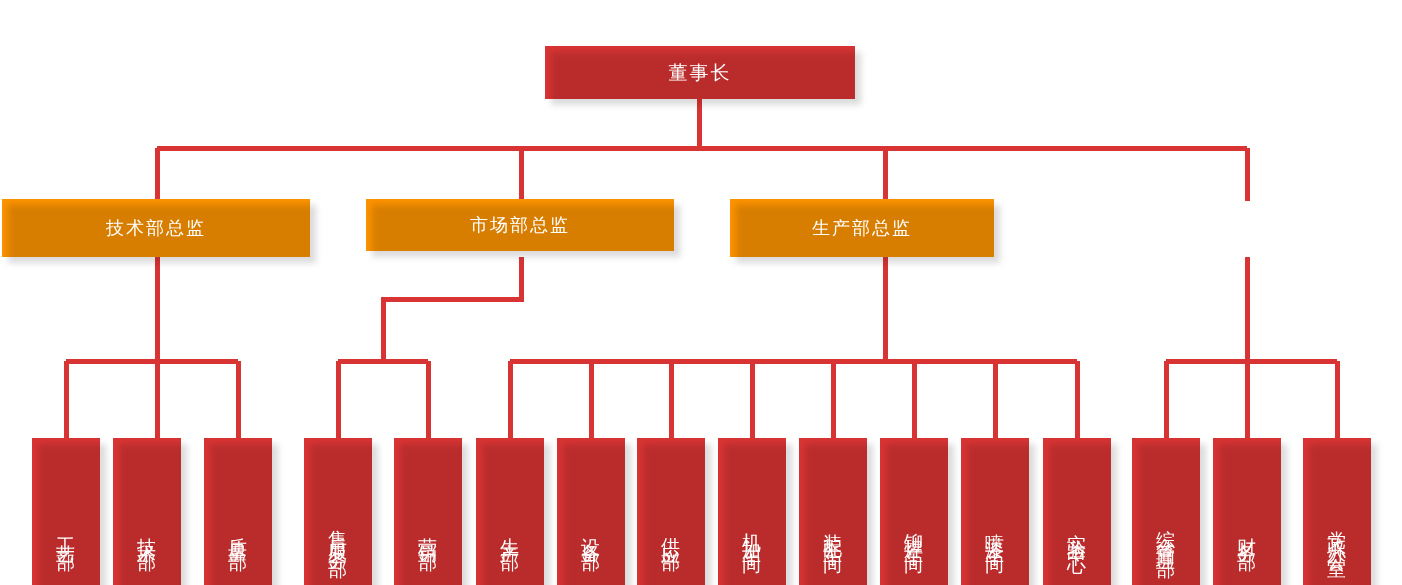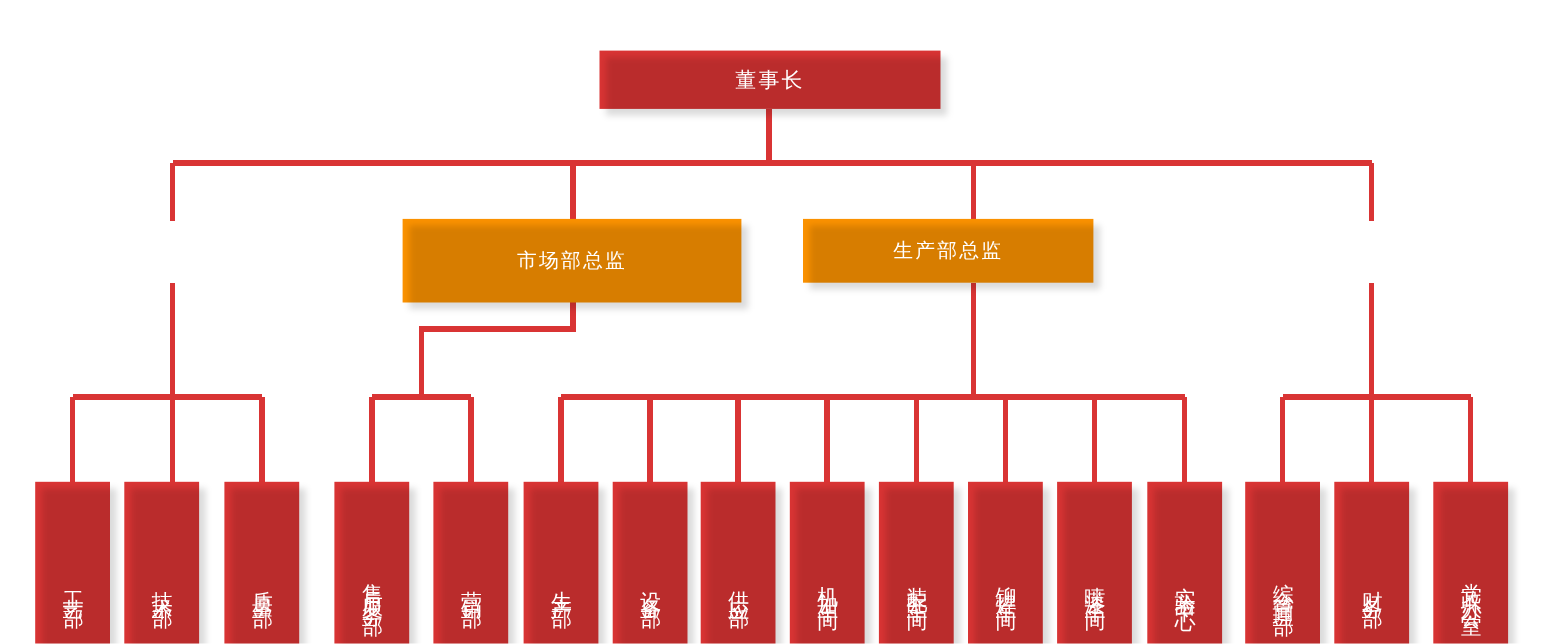--- a/index.html
+++ b/index.html
@@ -103,22 +103,26 @@
       <path d="M1247,320 L1247,397"></path>
       <path d="M1337,320 L1337,397"></path>
     </g>
   </svg>
 
   <div class="node root" style="left:545px;top:5px;width:310px;height:53px;">
     <span class="shadow"></span>
     <span>董事长</span>
   </div>
 
-
-  <div class="node director" style="left:366px;top:158px;width:308px;height:76px;">
+  <div class="node director" style="left:2px;top:158px;width:308px;height:58px;">
+    <span class="shadow"></span>
+    <span>技术部总监</span>
+  </div>
+
+  <div class="node director" style="left:366px;top:158px;width:308px;height:52px;">
     <span class="shadow"></span>
     <span>市场部总监</span>
   </div>
 
   <div class="node director" style="left:730px;top:158px;width:264px;height:58px;">
     <span class="shadow"></span>
     <span>生产部总监</span>
   </div>
 
 

